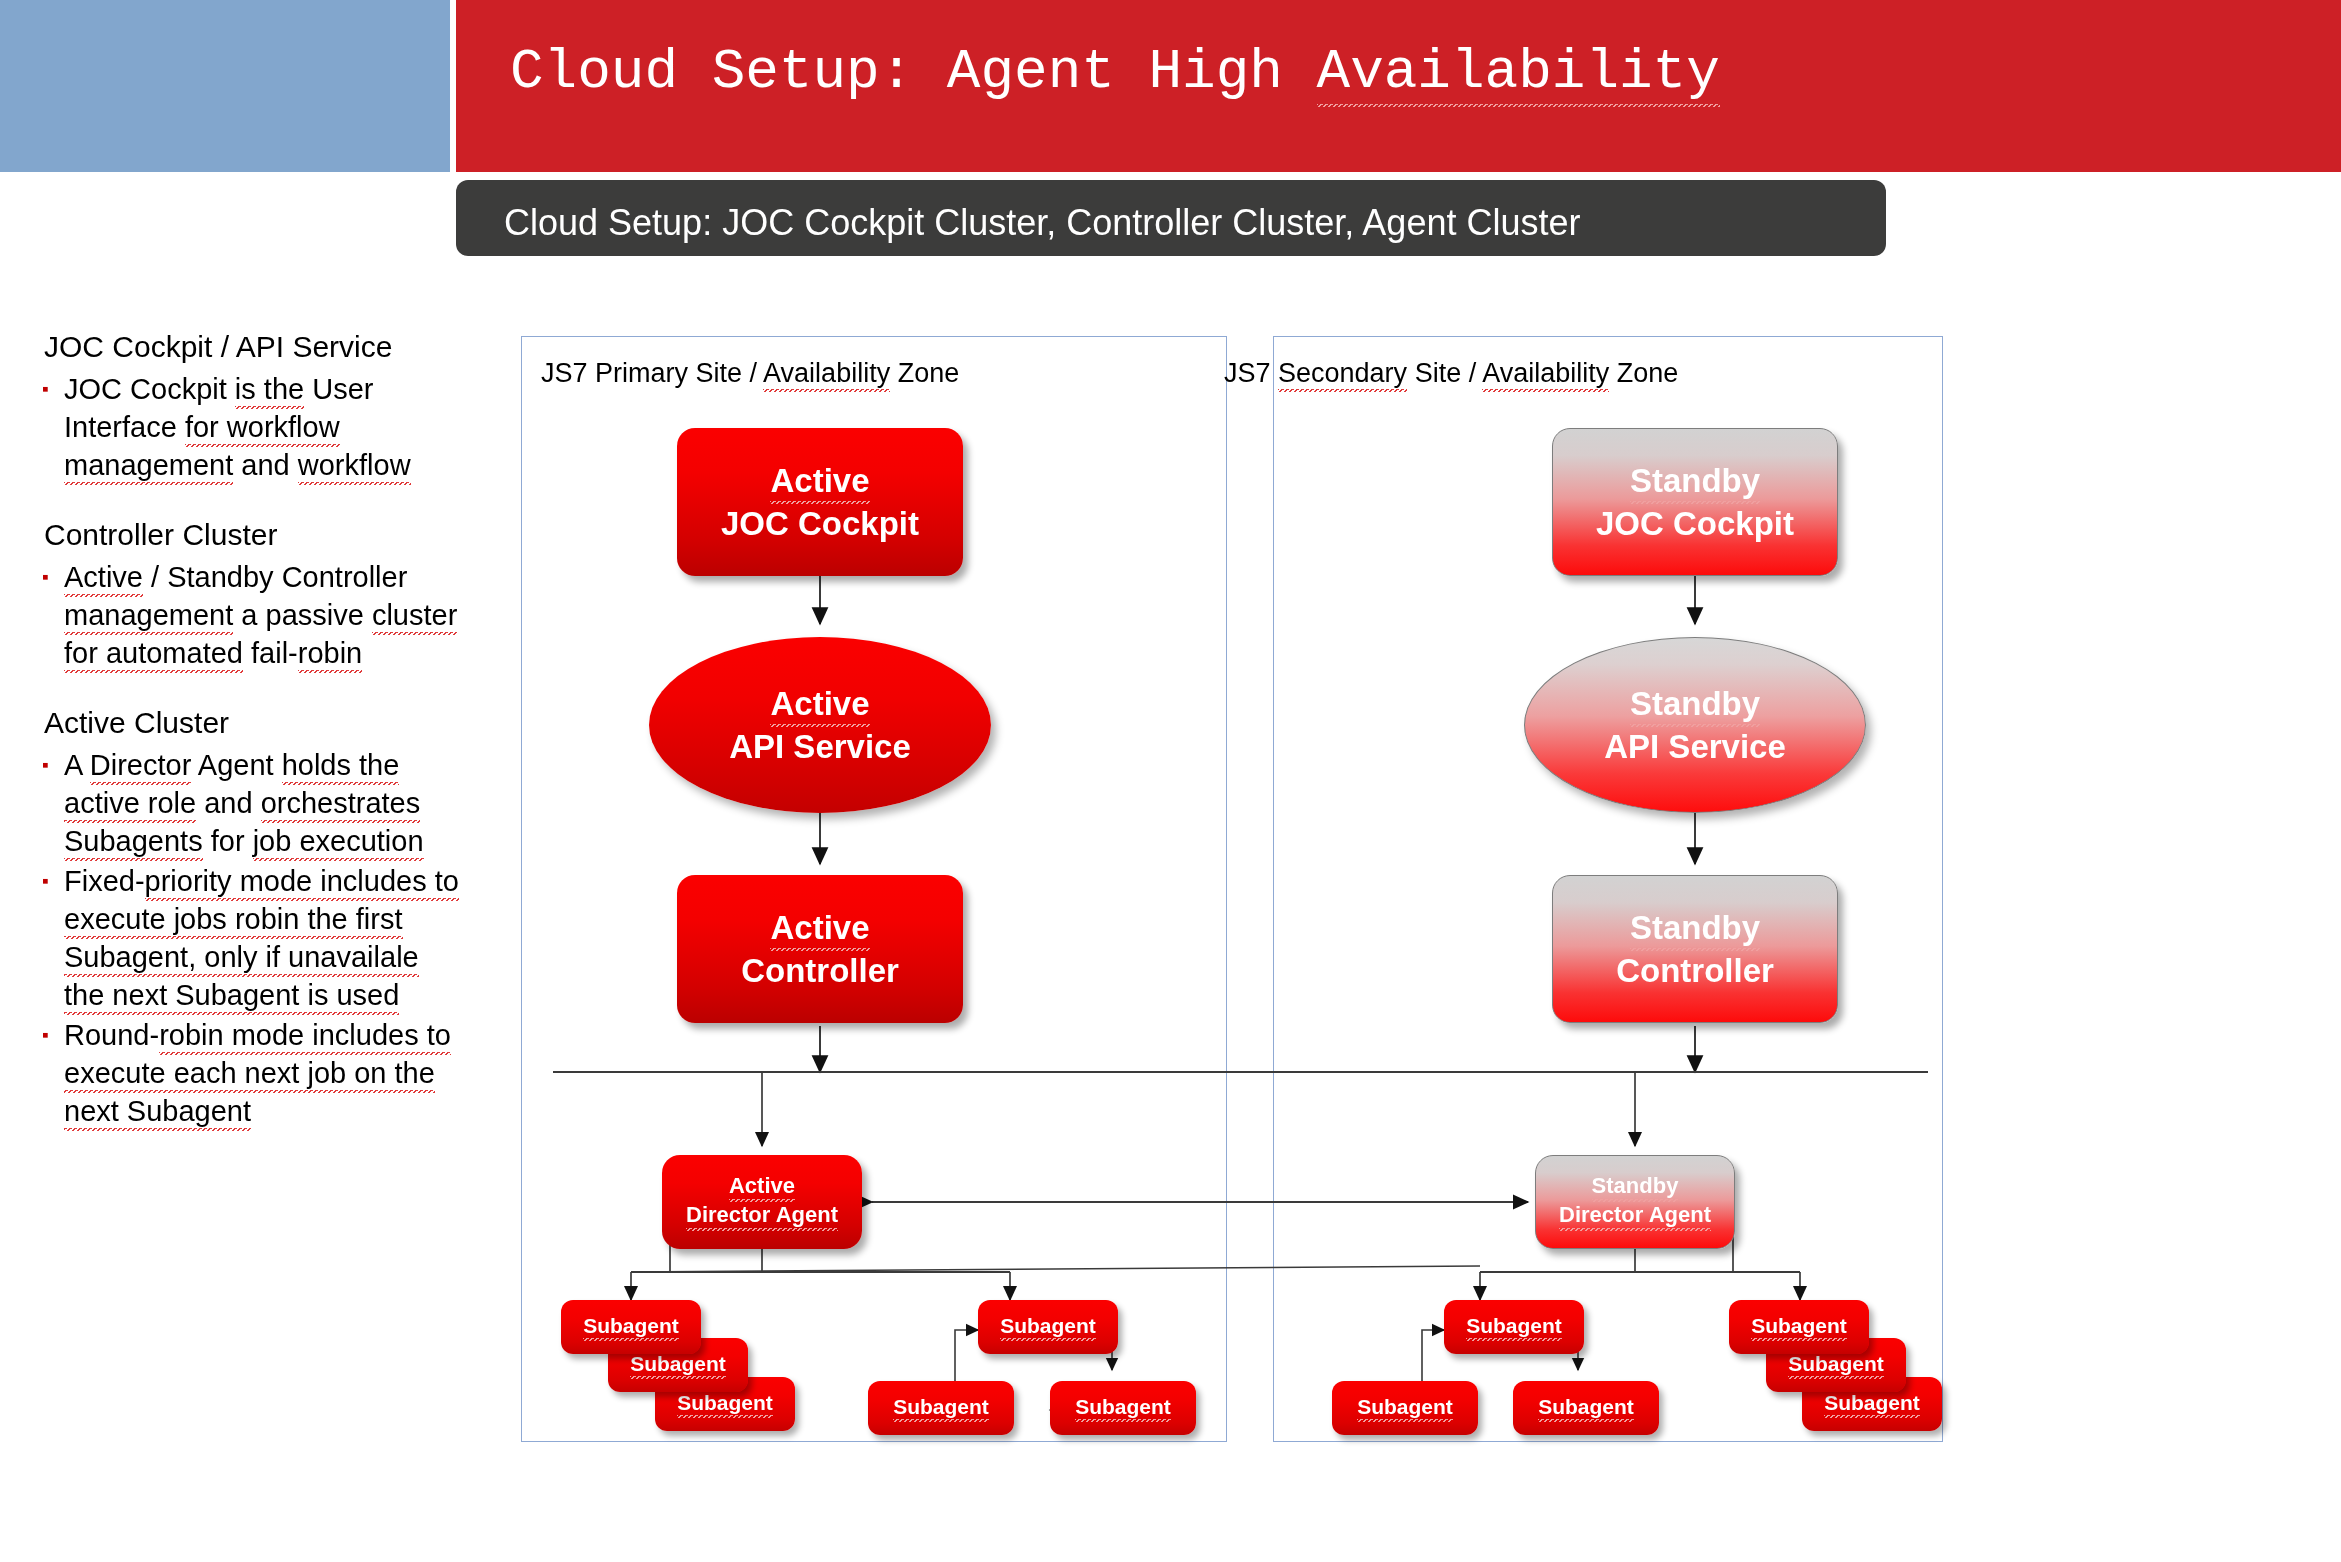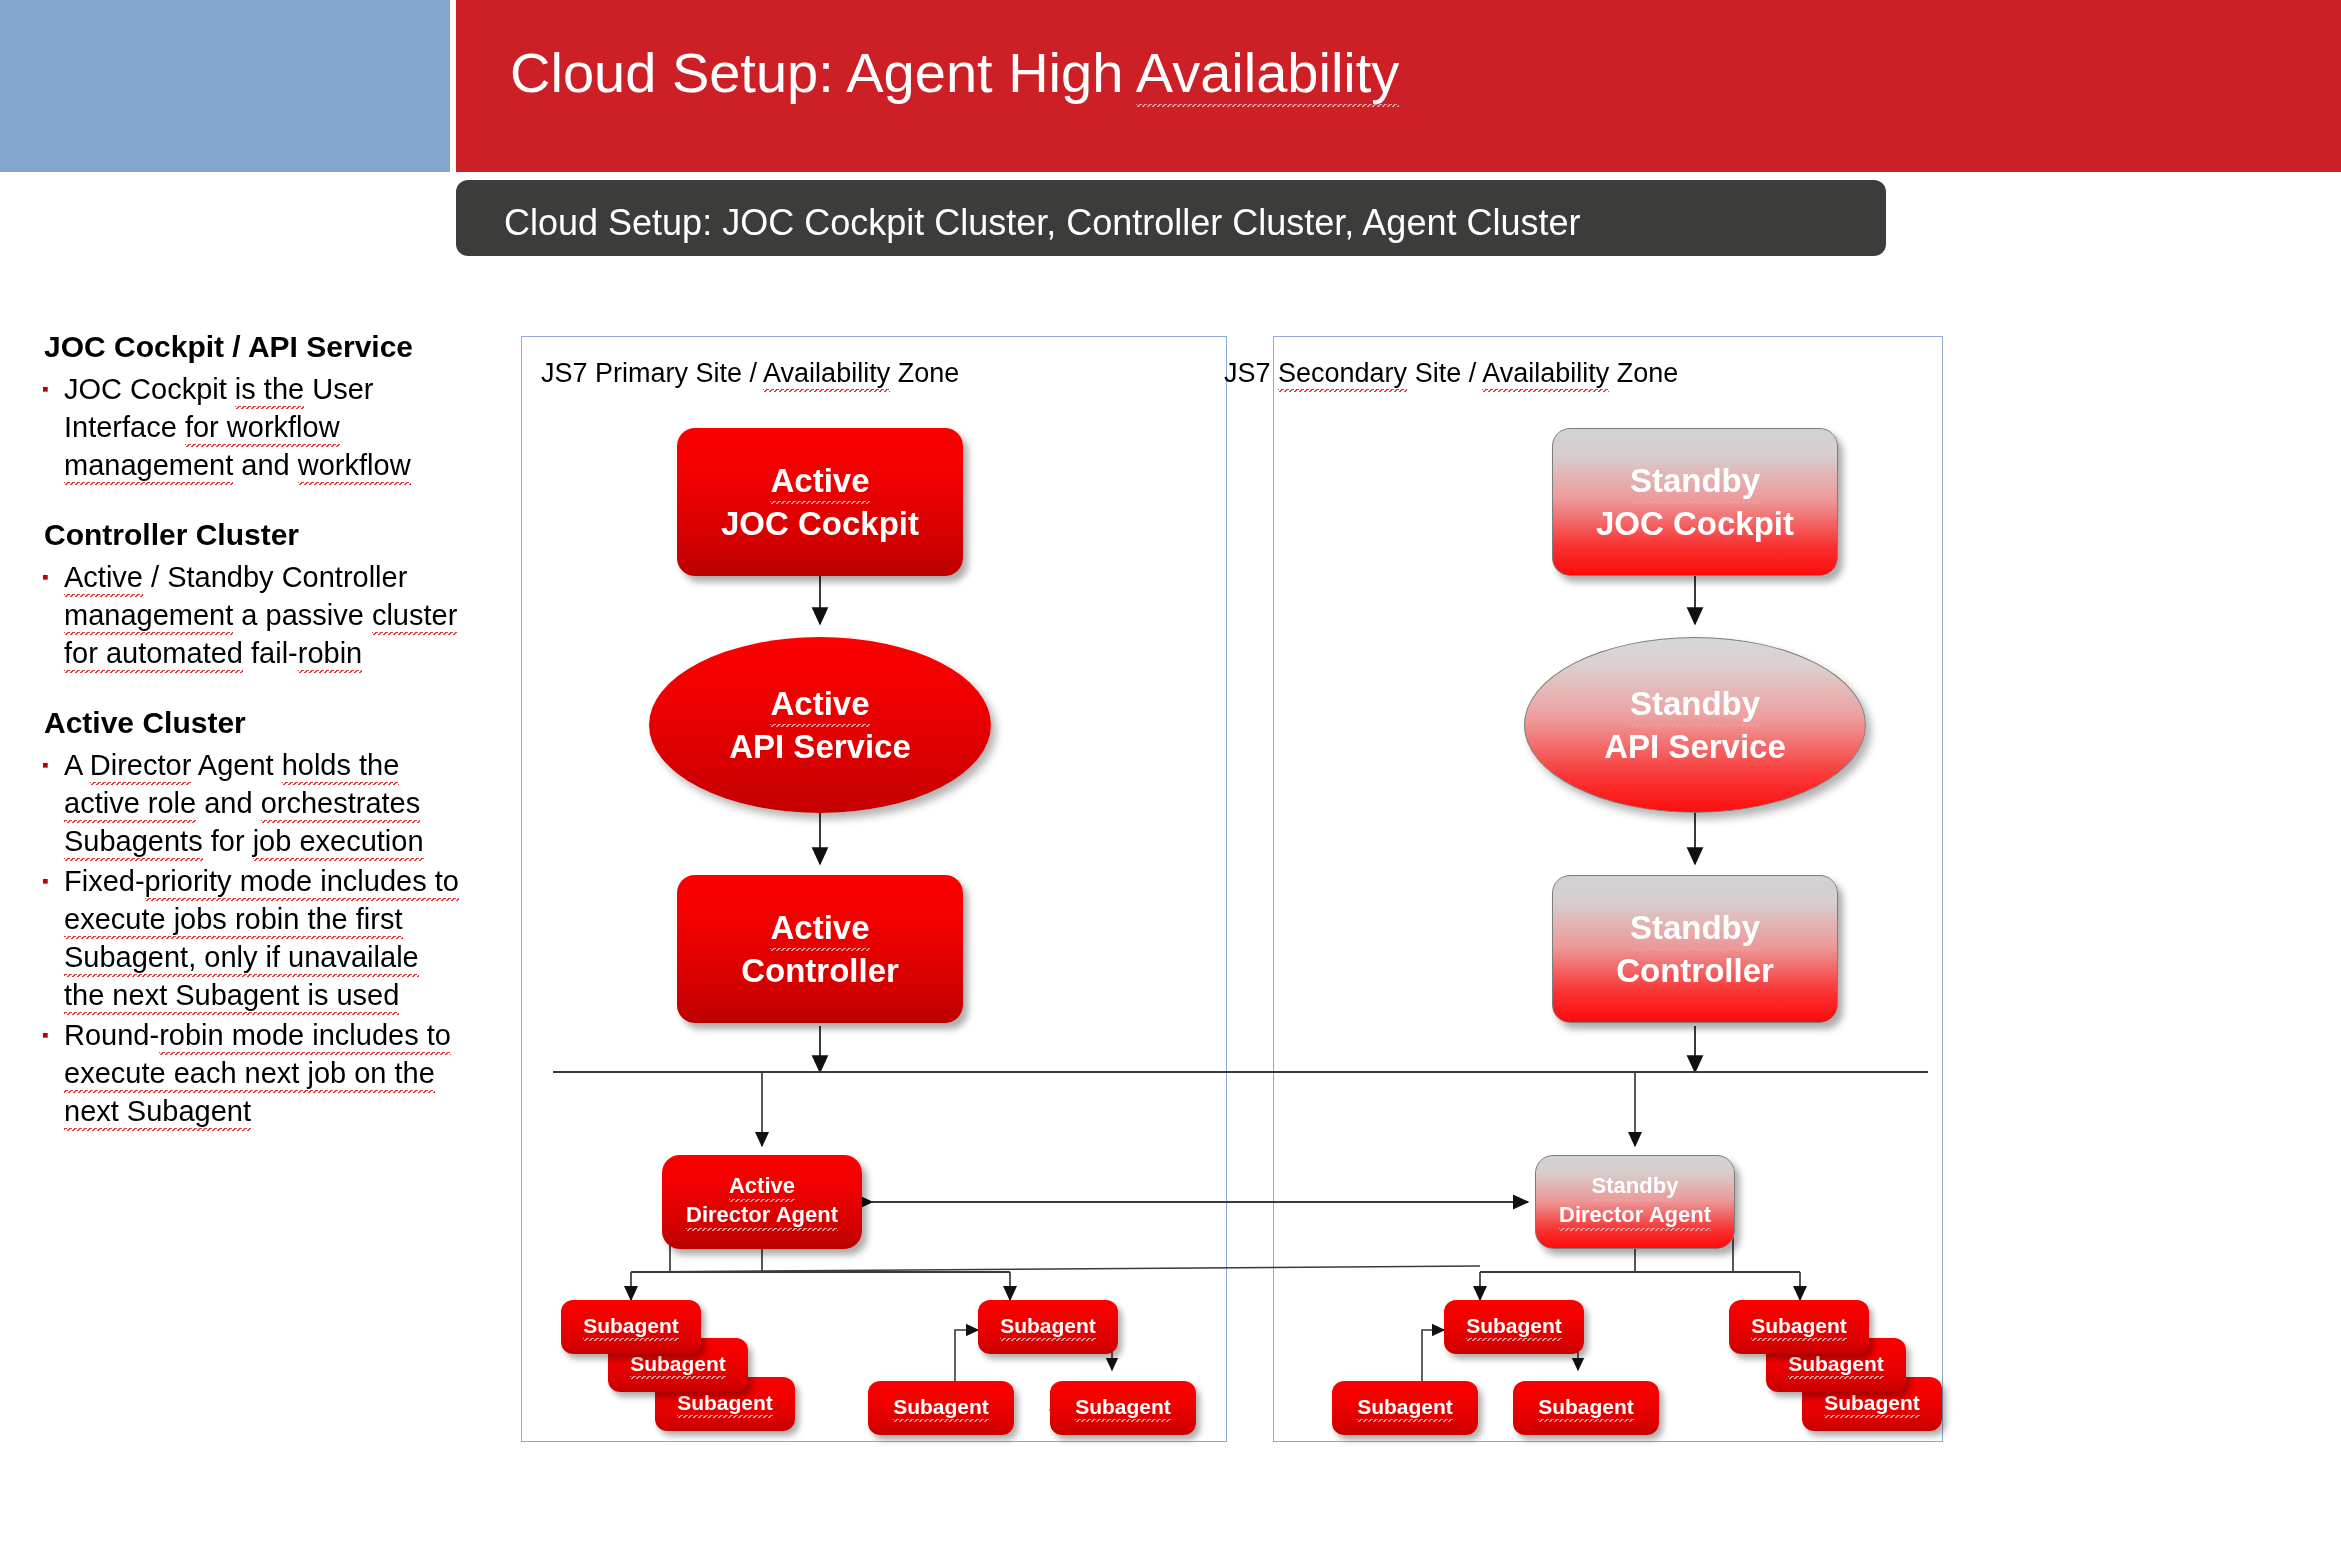--- a/index.html
+++ b/index.html
@@ -30,20 +30,21 @@
     background: #cd2026;
   }
   #title-text {
     position: absolute;
     left: 510px; top: 40px;
     font-size: 56px;
     font-weight: normal;
     color: #ffffff;
     letter-spacing: 0px;
     white-space: nowrap;
+    font-family: Liberation Mono, monospace;
   }
   .sq {
     background-image: repeating-linear-gradient(
       135deg,
       #e03a3a 0px, #e03a3a 1.3px,
       transparent 1.3px, transparent 2.6px);
     background-repeat: repeat-x;
     background-size: 5px 3px;
     background-position: 0 100%;
     padding-bottom: 4px;
@@ -74,21 +75,21 @@
   }
 
   
   #sidebar {
     position: absolute;
     left: 38px; top: 330px;
     width: 425px;
   }
   .side-head {
     font-size: 30px;
-    font-weight: bold;
+    font-weight: normal;
     color: #000000;
     margin: 0 0 6px 6px;
   }
   .side-gap { height: 32px; }
   .bullet-row {
     display: flex;
     align-items: flex-start;
     margin-bottom: 2px;
   }
   .bullet-mark {

